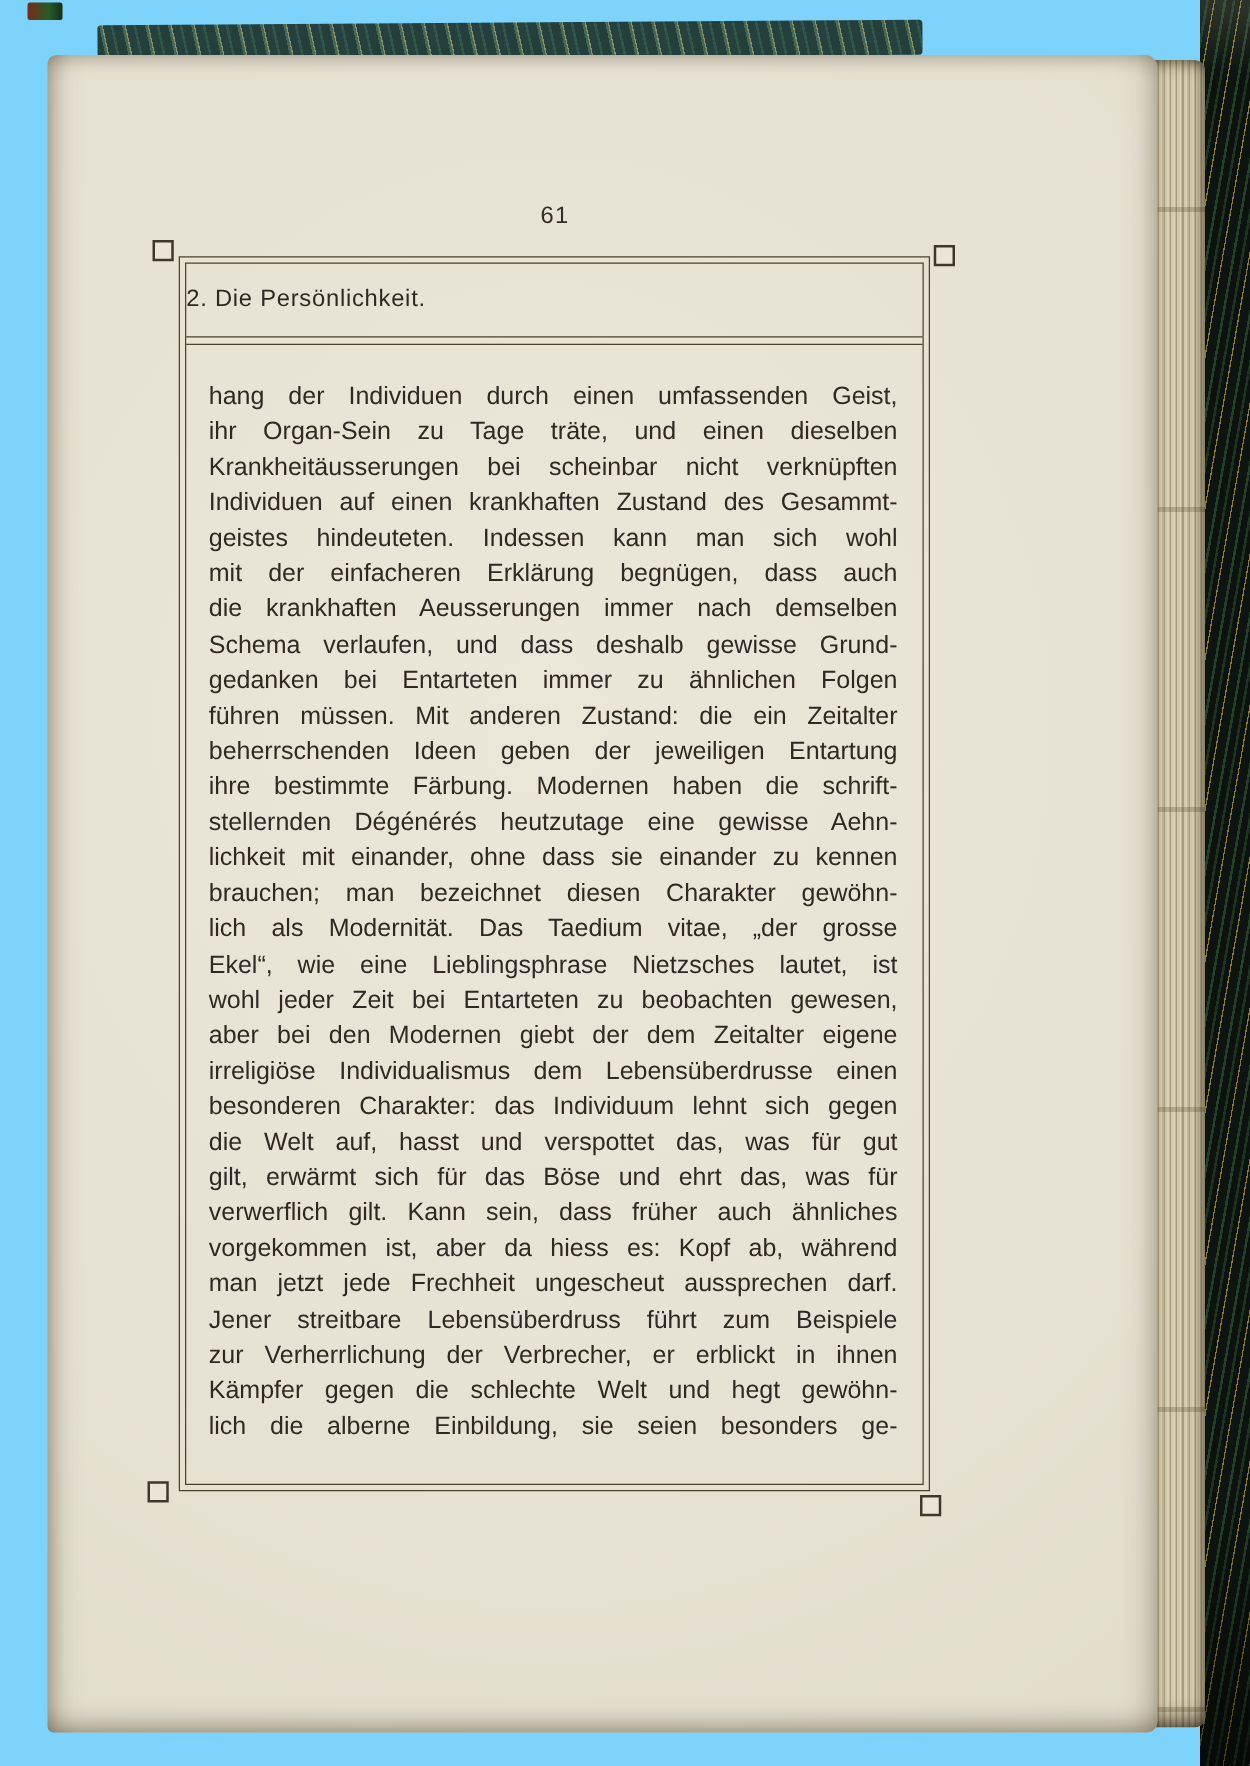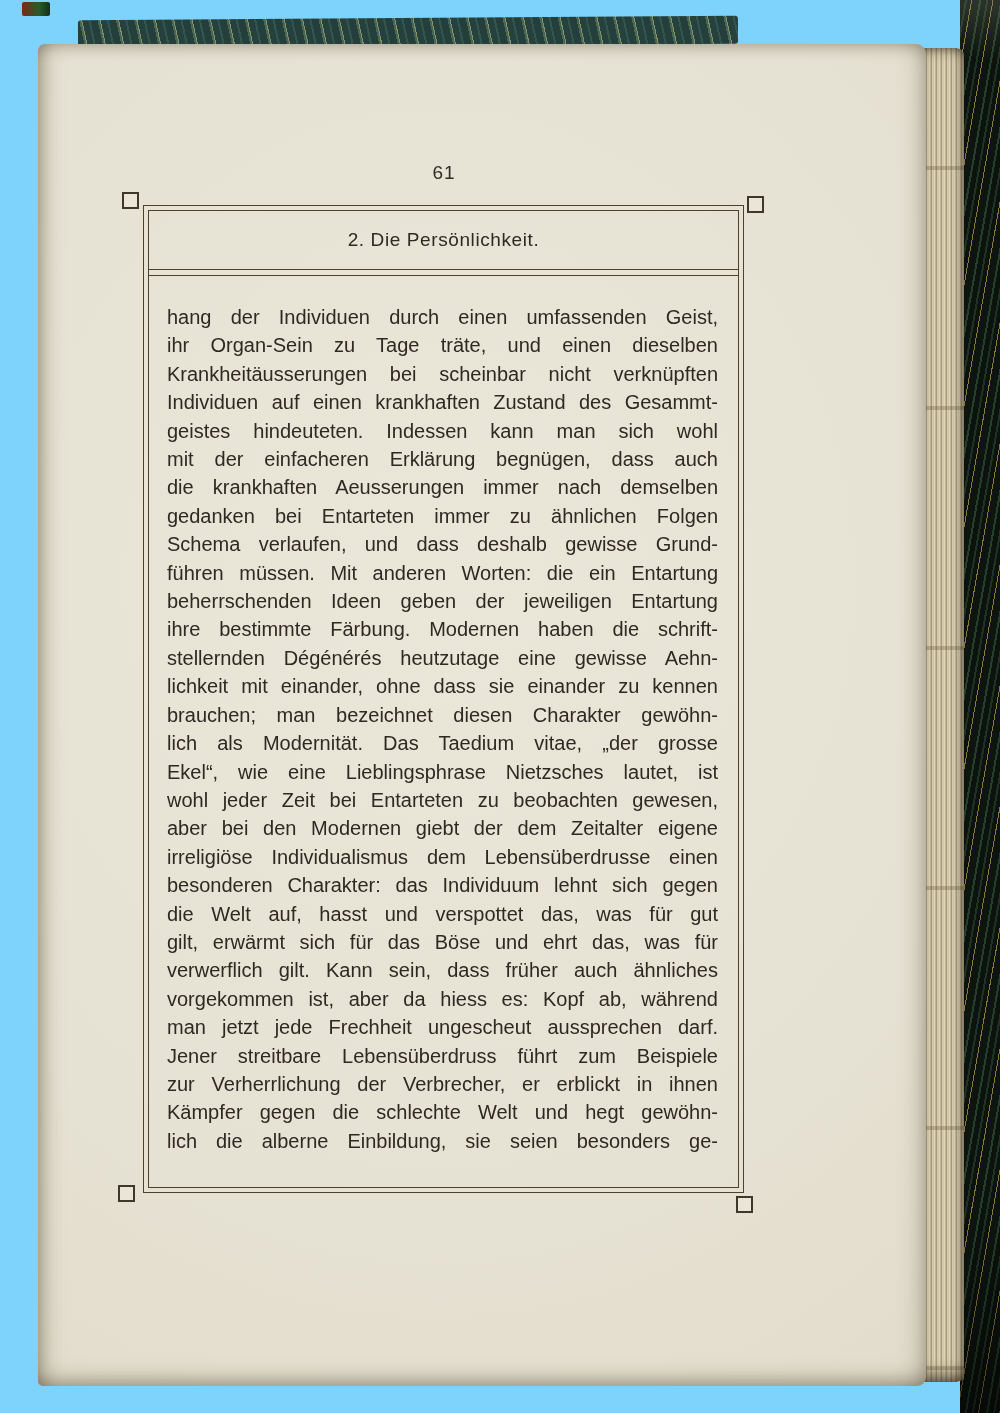--- a/index.html
+++ b/index.html
@@ -110,21 +110,20 @@
     inset: 4px;
     border: 1px solid #48422f;
     display: flex;
     flex-direction: column;
     box-sizing: border-box;
   }
   .frame-header {
     height: 58px;
     display: flex;
     align-items: center;
-    justify-content: center;
   }
   .chapter-heading {
     font-size: 19px;
     letter-spacing: .6px;
     color: #2e2a22;
   }
   .double-rule {
     height: 5px;
     border-top: 1.2px solid #48422f;
     border-bottom: 1.2px solid #48422f;
@@ -178,23 +177,23 @@
       </div>
       <div class="double-rule"></div>
       <div class="body-text">
         <div class="text-line">hang der Individuen durch einen umfassenden Geist,</div>
         <div class="text-line">ihr Organ-Sein zu Tage träte, und einen dieselben</div>
         <div class="text-line">Krankheitäusserungen bei scheinbar nicht verknüpften</div>
         <div class="text-line">Individuen auf einen krankhaften Zustand des Gesammt-</div>
         <div class="text-line">geistes hindeuteten. Indessen kann man sich wohl</div>
         <div class="text-line">mit der einfacheren Erklärung begnügen, dass auch</div>
         <div class="text-line">die krankhaften Aeusserungen immer nach demselben</div>
+        <div class="text-line">Schema verlaufen, und dass deshalb gewisse Grund-</div>
         <div class="text-line">gedanken bei Entarteten immer zu ähnlichen Folgen</div>
-        <div class="text-line">Schema verlaufen, und dass deshalb gewisse Grund-</div>
-        <div class="text-line">führen müssen. Mit anderen Worten: die ein Entartung</div>
+        <div class="text-line">führen müssen. Mit anderen Zustand: die ein Zeitalter</div>
         <div class="text-line">beherrschenden Ideen geben der jeweiligen Entartung</div>
         <div class="text-line">ihre bestimmte Färbung. Modernen haben die schrift-</div>
         <div class="text-line">stellernden Dégénérés heutzutage eine gewisse Aehn-</div>
         <div class="text-line">lichkeit mit einander, ohne dass sie einander zu kennen</div>
         <div class="text-line">brauchen; man bezeichnet diesen Charakter gewöhn-</div>
         <div class="text-line">lich als Modernität. Das Taedium vitae, „der grosse</div>
         <div class="text-line">Ekel“, wie eine Lieblingsphrase Nietzsches lautet, ist</div>
         <div class="text-line">wohl jeder Zeit bei Entarteten zu beobachten gewesen,</div>
         <div class="text-line">aber bei den Modernen giebt der dem Zeitalter eigene</div>
         <div class="text-line">irreligiöse Individualismus dem Lebensüberdrusse einen</div>

